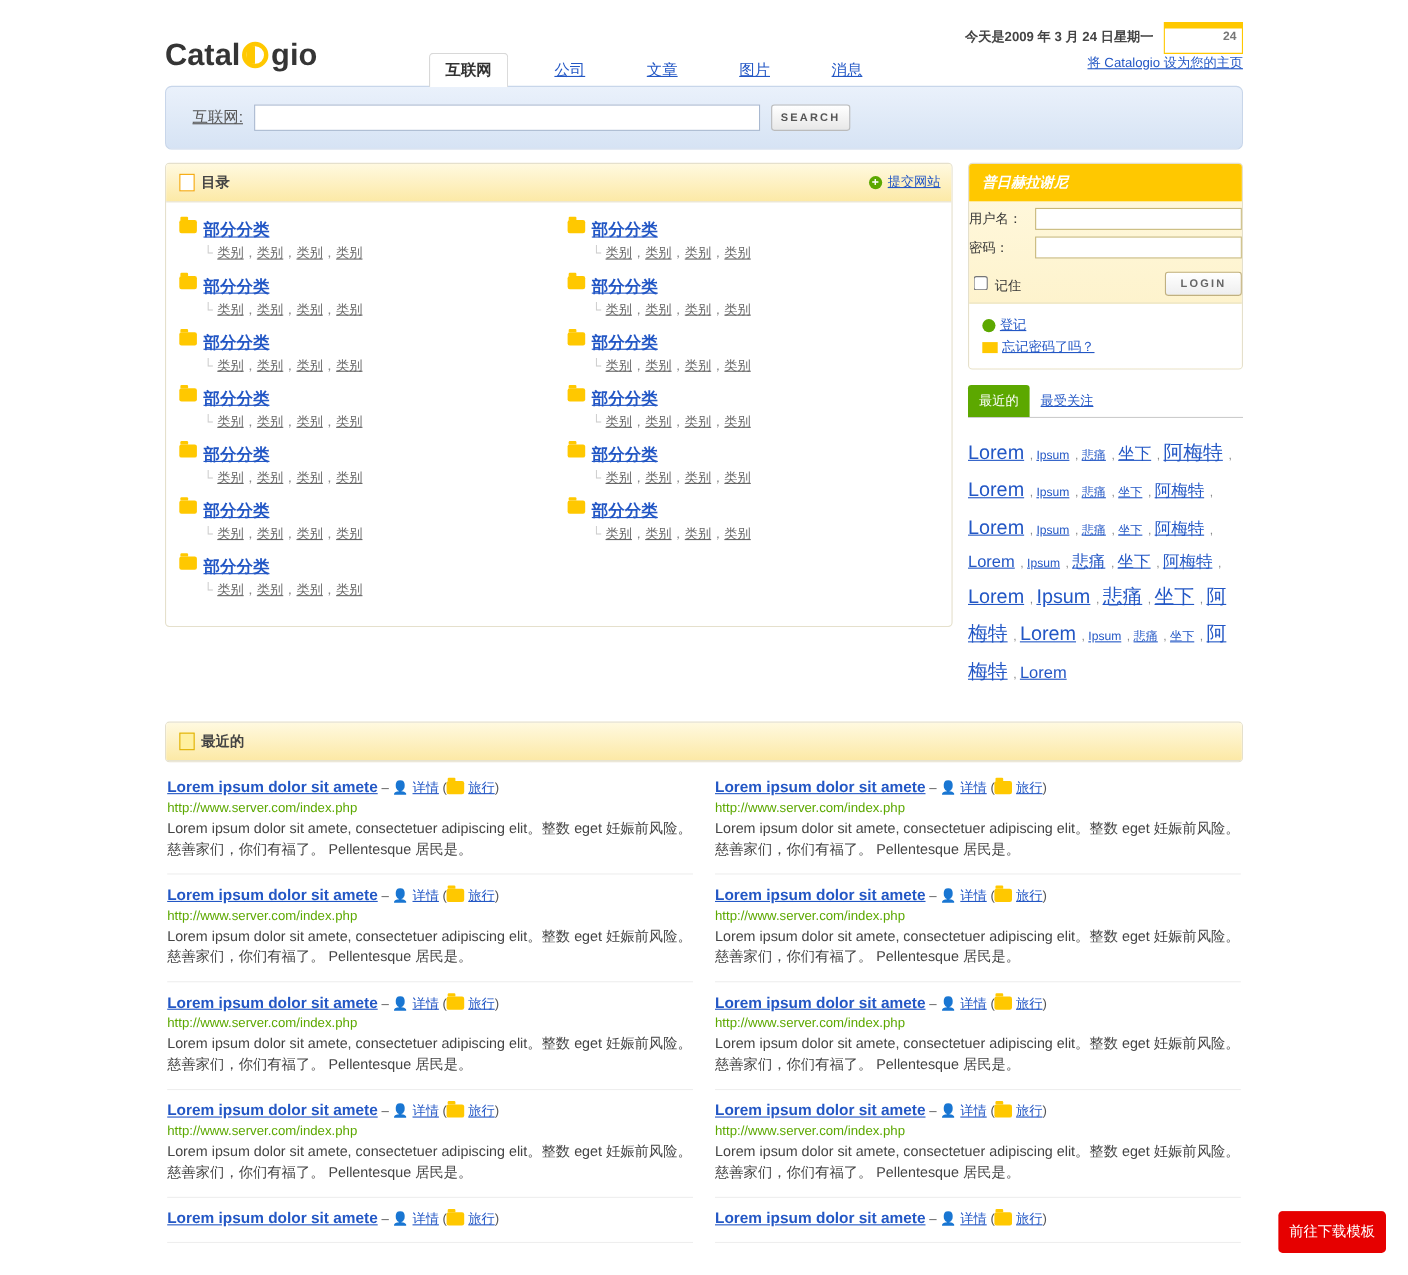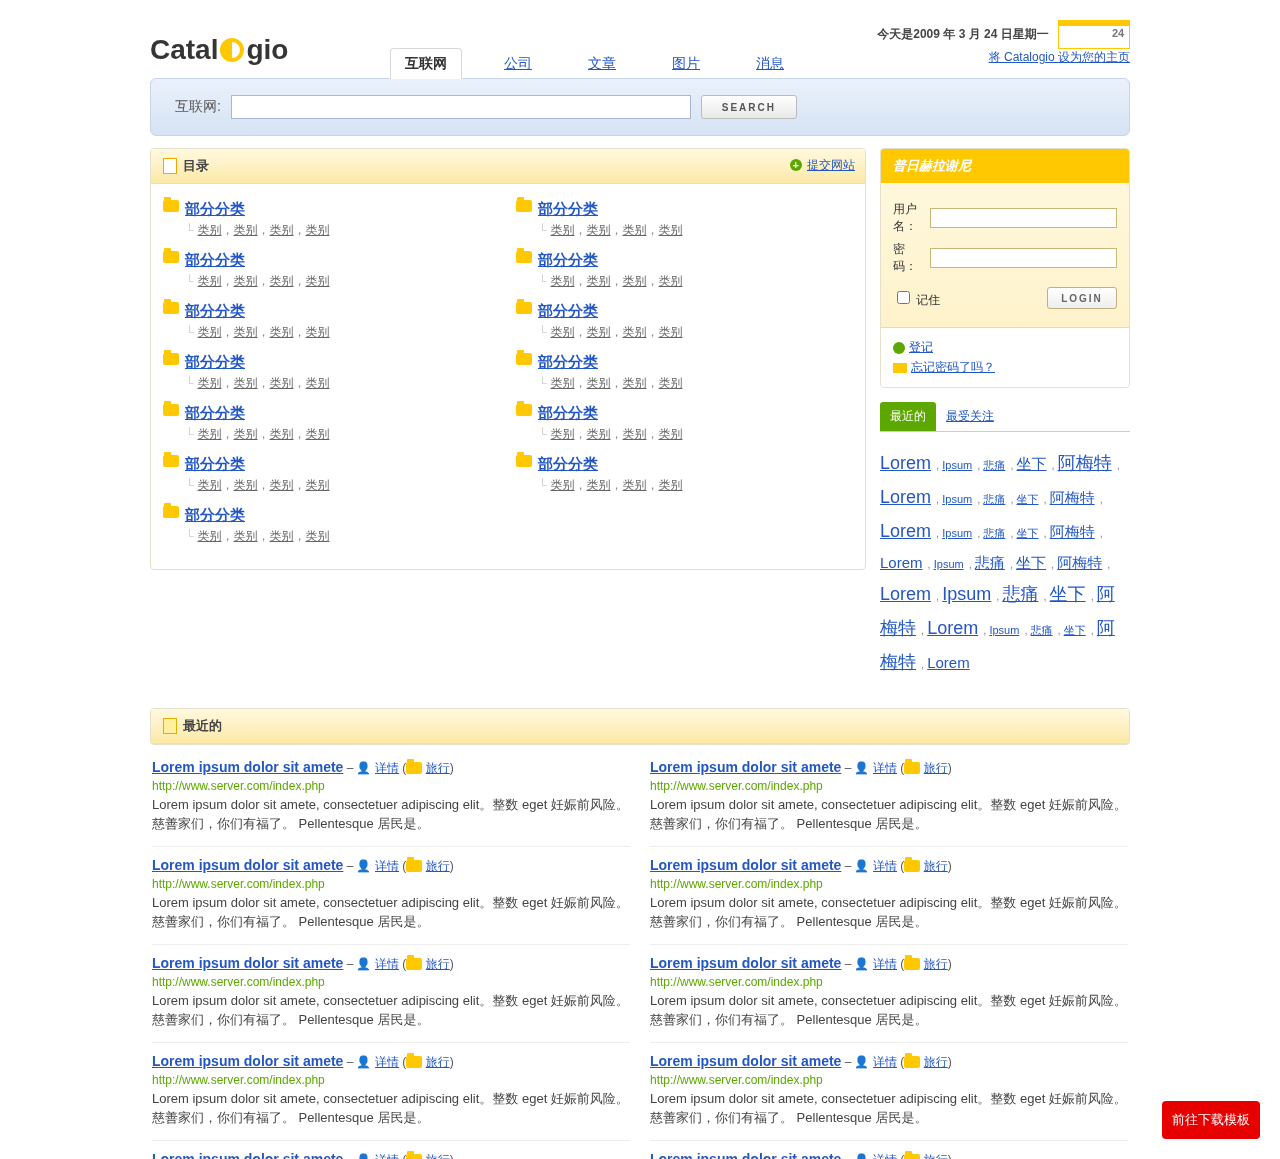--- a/index.html
+++ b/index.html
@@ -22,23 +22,23 @@
 .date-box a{color:var(--blue);}
 .cal-icon{display:inline-block;width:22px;height:22px;background:#fff;border:1px solid var(--yellow);border-top:6px solid var(--yellow);vertical-align:middle;margin-left:6px;font-size:11px;line-height:15px;color:#777;text-align:center;font-weight:bold;padding-left:48px;}
 
 
 .nav{display:flex;gap:28px;margin-top:-18px;margin-left:240px;align-items:flex-end;}
 .nav-tab{padding:6px 14px;color:var(--blue);text-decoration:underline;font-size:14px;}
 .nav-tab.active{background:#fff;border:1px solid #d8d8d8;border-bottom:none;border-radius:4px 4px 0 0;color:#333;text-decoration:none;font-weight:bold;}
 
 
 .panel-search{background:linear-gradient(#eaf1fb,#d6e3f4);border:1px solid #c8d6ea;border-radius:6px;padding:16px 24px;margin-top:-1px;display:flex;align-items:center;gap:10px;}
-.panel-search label{color:#555;font-size:14px;}
+.panel-search label{color:#555;font-size:14px;text-decoration:underline;}
 .panel-search input[type=text]{flex:0 0 450px;height:22px;border:1px solid #a8b8d0;background:#fff;padding:0 4px;}
-.btn-search{width:96px;height:24px;background:linear-gradient(#fff,#e8e8e8);border:1px solid #bbb;border-radius:3px;font-size:10px;letter-spacing:2px;color:#555;font-weight:bold;font-family:inherit;text-align:center;}
+.btn-search{width:72px;height:24px;background:linear-gradient(#fff,#e8e8e8);border:1px solid #bbb;border-radius:3px;font-size:10px;letter-spacing:2px;color:#555;font-weight:bold;font-family:inherit;text-align:center;}
 
 
 .main{display:flex;gap:14px;margin-top:12px;align-items:flex-start;}
 .left{flex:1;}
 .right{width:250px;}
 
 
 .box{border:1px solid var(--border);border-radius:4px;overflow:hidden;}
 .box-head{background:linear-gradient(#fff9e0,#fce9a6);padding:8px 12px;font-weight:bold;color:#444;display:flex;align-items:center;gap:6px;border-bottom:1px solid var(--border);position:relative;}
 .box-head .head-icon{width:12px;height:14px;background:#fff;border:1px solid var(--orange);display:inline-block;}
@@ -52,21 +52,21 @@
 .folder-icon{width:16px;height:12px;background:var(--yellow);border-radius:2px;display:inline-block;position:relative;}
 .folder-icon::before{content:"";position:absolute;top:-3px;left:1px;width:7px;height:3px;background:var(--yellow);border-radius:1px 1px 0 0;}
 .cat-title a{font-size:15px;font-weight:bold;}
 .cat-sub{margin:3px 0 0 22px;font-size:12px;color:#888;}
 .cat-sub a{color:#666;text-decoration:underline;}
 .tree-icon{color:#ccc;margin-right:4px;}
 
 
 .login-box{background:linear-gradient(#fff9e0,#fdf0c4);}
 .login-box .box-head{background:var(--yellow);color:#fff;border:none;font-style:italic;}
-.login-body{padding:12px;}
+.login-body{}
 .login-row{display:flex;align-items:center;gap:8px;margin:6px 0;font-size:12px;}
 .login-row label{color:#333;width:52px;}
 .login-row input[type=text],.login-row input[type=password]{flex:1;border:1px solid #c8b878;height:18px;padding:0 4px;}
 .login-actions{display:flex;justify-content:space-between;align-items:center;padding:6px 0;font-size:12px;}
 .btn-login{width:70px;height:22px;background:linear-gradient(#fff,#eee);border:1px solid #c0b080;border-radius:3px;letter-spacing:2px;font-size:10px;color:#666;font-weight:bold;font-family:inherit;}
 .login-links{border-top:1px solid #e8dca8;background:#fff;padding:8px 12px;font-size:12px;}
 .login-links div{margin:3px 0;}
 .link-icon-reg{display:inline-block;width:12px;height:12px;background:var(--green);border-radius:50%;margin-right:4px;vertical-align:middle;}
 .link-icon-mail{display:inline-block;width:14px;height:10px;background:var(--yellow);margin-right:4px;vertical-align:middle;}
 

